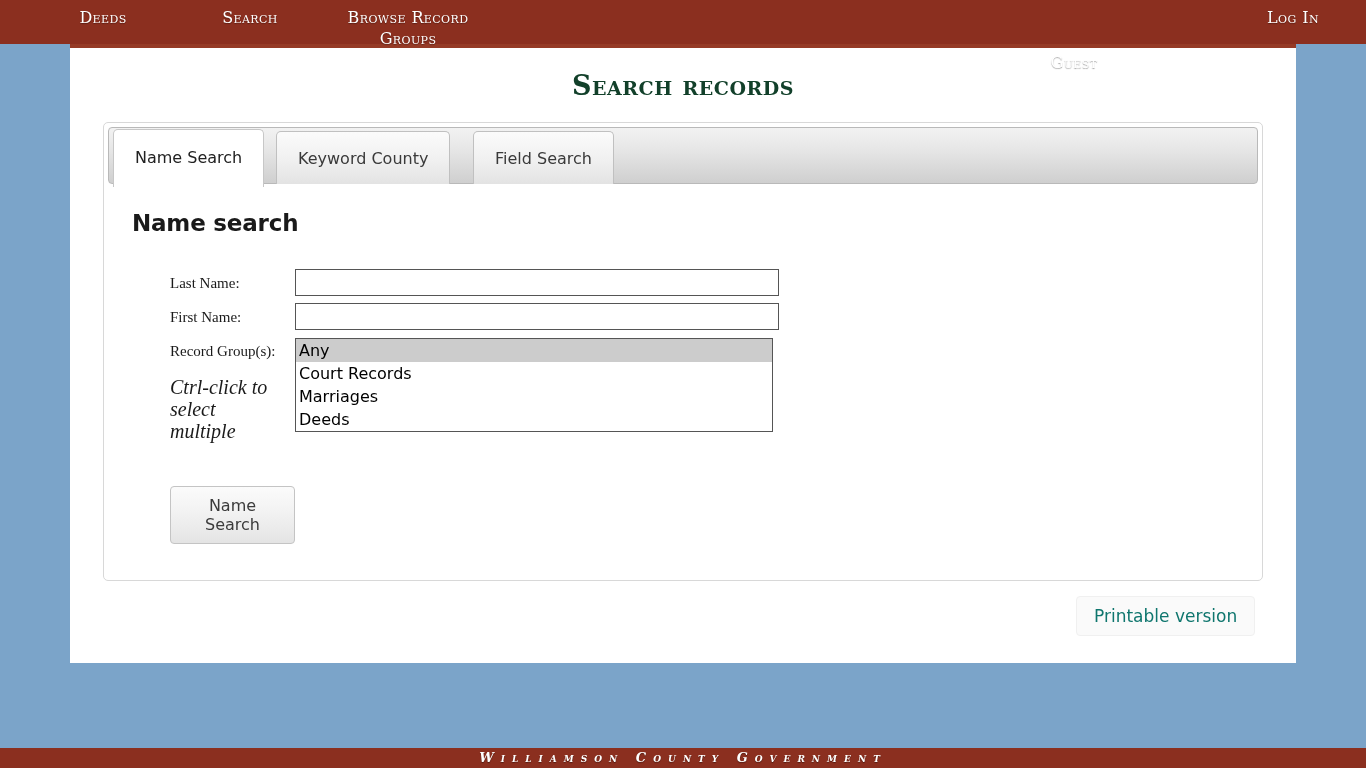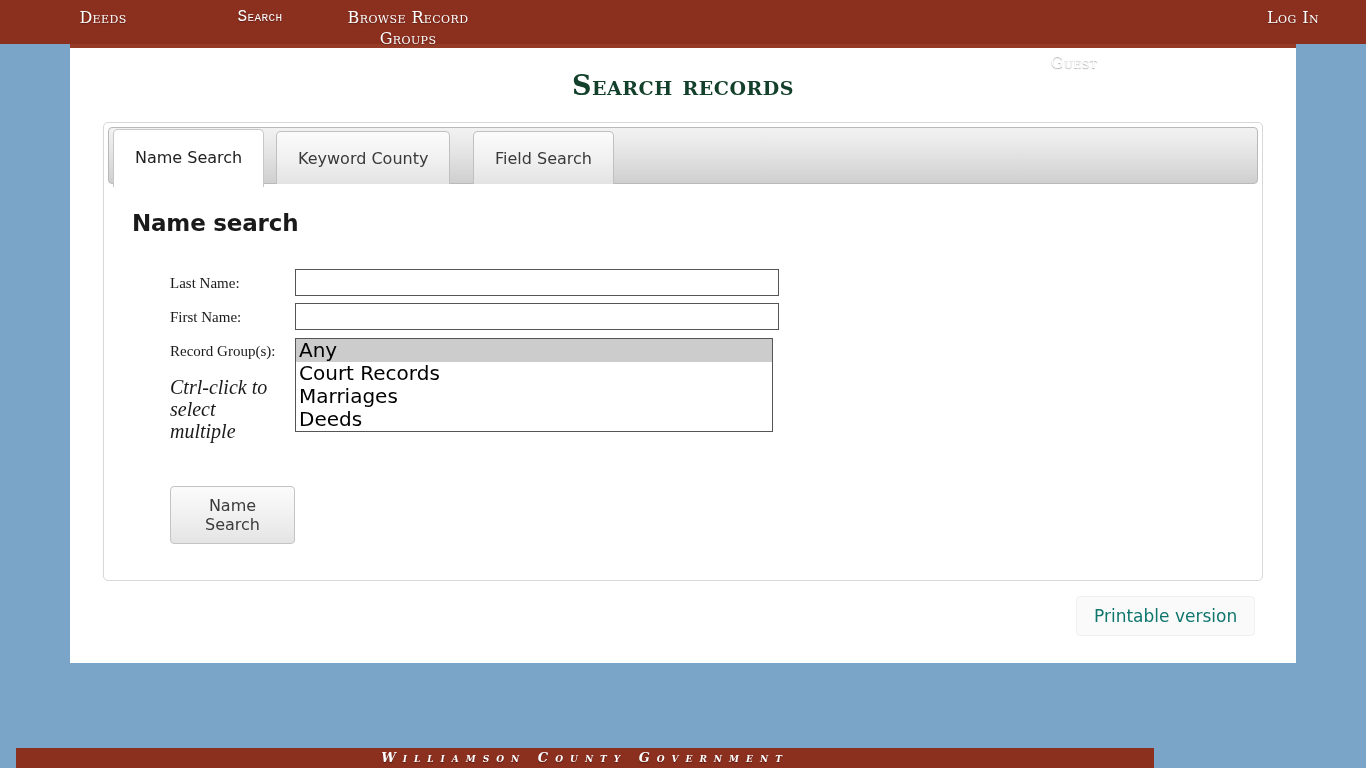--- a/index.html
+++ b/index.html
@@ -39,21 +39,21 @@
     font-variant: small-caps;
     font-size: 16px;
     letter-spacing: 0.4px;
     text-align: center;
     line-height: 21px;
     text-shadow: 0 1px 1px rgba(0,0,0,0.35);
     cursor: pointer;
     z-index: 4;
   }
   #nav-home    { left: 58px;  width: 90px; }
-  #nav-search  { left: 215px; width: 90px; font-family: Liberation Mono, monospace; }
+  #nav-search  { left: 205px; width: 90px; }
   #nav-browse  { left: 340px; width: 136px; }
   #nav-guest   { left: 1034px; width: 80px; margin-top: 45px; }
   #nav-login   { left: 1248px; width: 90px; }
 
   
   #page {
     position: absolute;
     left: 70px; top: 44px;
     width: 1226px;
     height: 619px;
@@ -169,21 +169,21 @@
   .listbox {
     width: 478px;
     border: 1px solid #555555;
     background: #ffffff;
     padding: 0;
     margin: 4px 0 0 0;
     list-style: none;
   }
   .listbox li {
     font-family: "DejaVu Sans", sans-serif;
-    font-size: 20px;
+    font-size: 16px;
     color: #000000;
     line-height: 23px;
     padding: 0 3px;
     cursor: pointer;
   }
   .listbox li.selected { background: #cccccc; }
 
   #submit-row { padding-top: 38px !important; }
   #name-search-button {
     font-family: "DejaVu Sans", sans-serif;
@@ -207,22 +207,22 @@
     background: #fafafa;
     border: 1px solid #f0f0f0;
     border-radius: 4px;
     padding: 9px 17px;
     cursor: pointer;
   }
 
   
   #footer {
     position: absolute;
-    left: 16px; top: 748px;
-    width: 1138px;
+    left: 0; top: 748px;
+    width: 1366px;
     height: 20px;
     background: #8b2f1f;
     z-index: 3;
   }
   #footer-text {
     display: block;
     text-align: center;
     color: #ffffff;
     font-family: "DejaVu Serif", serif;
     font-style: italic;

